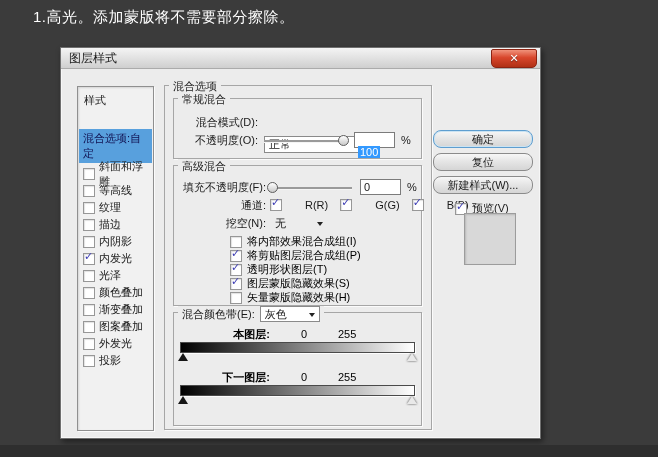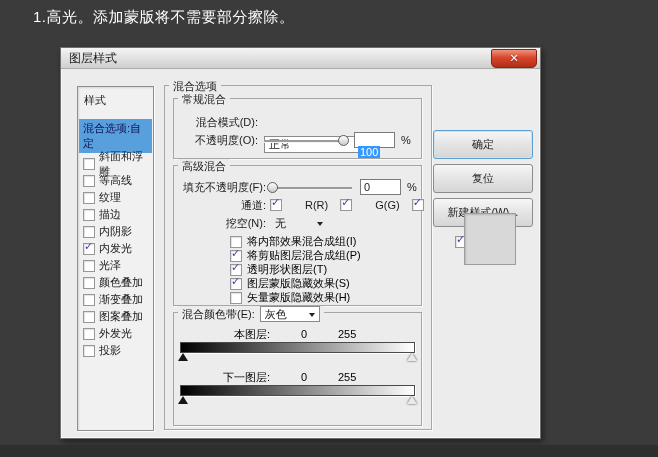--- a/index.html
+++ b/index.html
@@ -32,21 +32,21 @@
   }
 
   
   .sidebar{
     position:absolute;left:16px;top:38px;width:77px;height:345px;
     background:#f1f1f1;border:1px solid #8f8f8f;
     box-shadow:inset 1px 1px 2px rgba(0,0,0,.12), 1px 1px 0 #fbfbfb;
     padding-top:5px;box-sizing:border-box;font-size:11px;color:#1a1a1a;
   }
   .sb-header{padding:1px 6px 3px 6px;}
-  .sb-selected{background:#58a0dd;color:#101050;padding:2px 2px 2px 4px;margin:8px 1px 2px 1px;cursor:pointer;}
+  .sb-selected{background:#58a0dd;color:#101050;padding:2px 2px 2px 4px;margin:18px 1px 2px 1px;cursor:pointer;}
   .sb-item{display:flex;align-items:center;gap:4px;padding:1px 2px 1px 5px;height:15px;cursor:pointer;}
   .sb-item.indent{padding-left:5px;}
 
   
   .cb{
     width:10px;height:10px;background:#fff;border:1px solid #979797;flex:none;
     box-shadow:inset 1px 1px 1px rgba(0,0,0,.12);position:relative;cursor:pointer;
   }
   .cb.checked::after{
     content:"✓";position:absolute;left:0px;top:-4px;
@@ -93,39 +93,39 @@
     width:36px;height:14px;background:#fff;border:1px solid #7b7b7b;
     font-size:11px;display:flex;align-items:center;padding-left:3px;margin-right:6px;cursor:text;
   }
   .sel-text{background:#3399ff;color:#fff;padding:0 2px;margin-top:24px;}
 
   .chan-group{display:flex;align-items:center;gap:23px;margin-right:12px;}
   .opt-row{display:flex;align-items:center;gap:5px;margin:0 0 3px 56px;height:11px;font-size:11px;}
   .opt-list{margin-top:4px;}
 
   .bi-row{display:flex;align-items:center;font-size:11px;margin-top:8px;height:14px;}
-  .bi-label{width:96px;text-align:right;flex:none;}
+  .bi-label{width:96px;text-align:right;flex:none;font-weight:bold;}
   .bi-min{width:68px;text-align:center;flex:none;}
   .gradbar-wrap{margin:1px 6px 0 6px;position:relative;}
   .gradbar{
     height:9px;background:linear-gradient(to right,#000,#fff);
     border:1px solid #4a4a4a;box-shadow:1px 1px 0 #fdfdfd;
   }
   .marker-row{position:relative;height:9px;}
   .marker{position:absolute;top:0;width:0;height:0;cursor:pointer;
     border-left:5px solid transparent;border-right:5px solid transparent;}
   .marker.black{border-bottom:8px solid #151515;left:-2px;}
   .marker.white{right:-2px;border-bottom:8px solid #e9e9e9;filter:drop-shadow(0 0 1px #444);}
 
   
   .rightcol{position:absolute;left:372px;top:82px;width:100px;}
   .btn{
-    width:100px;height:29px;box-sizing:border-box;margin-bottom:5px;
+    width:100px;height:18px;box-sizing:border-box;margin-bottom:5px;
     background:linear-gradient(#f7f7f7,#e6e6e6 45%,#d5d5d5);
-    border:1px solid #8b8b8b;border-radius:3px;font-size:11px;color:#1a1a1a;
+    border:1px solid #8b8b8b;border-radius:8px;font-size:11px;color:#1a1a1a;
     display:flex;align-items:center;justify-content:center;cursor:pointer;
     font-family:"Liberation Sans","DejaVu Sans",sans-serif;
   }
   .btn-ok{border-color:#5e9ed0;box-shadow:0 0 0 1px #cbe3f2 inset;margin-bottom:5px;}
   .btn-new{margin-top:2px;}
   .preview-row{display:flex;align-items:center;gap:5px;font-size:11px;margin:7px 0 0 22px;color:#1a1a1a;}
   .swatch{
     position:absolute;left:31px;top:83px;width:50px;height:50px;background:#d8d8d8;
     border:1px solid #9c9c9c;box-shadow:inset 1px 1px 2px rgba(0,0,0,.15);
   }

